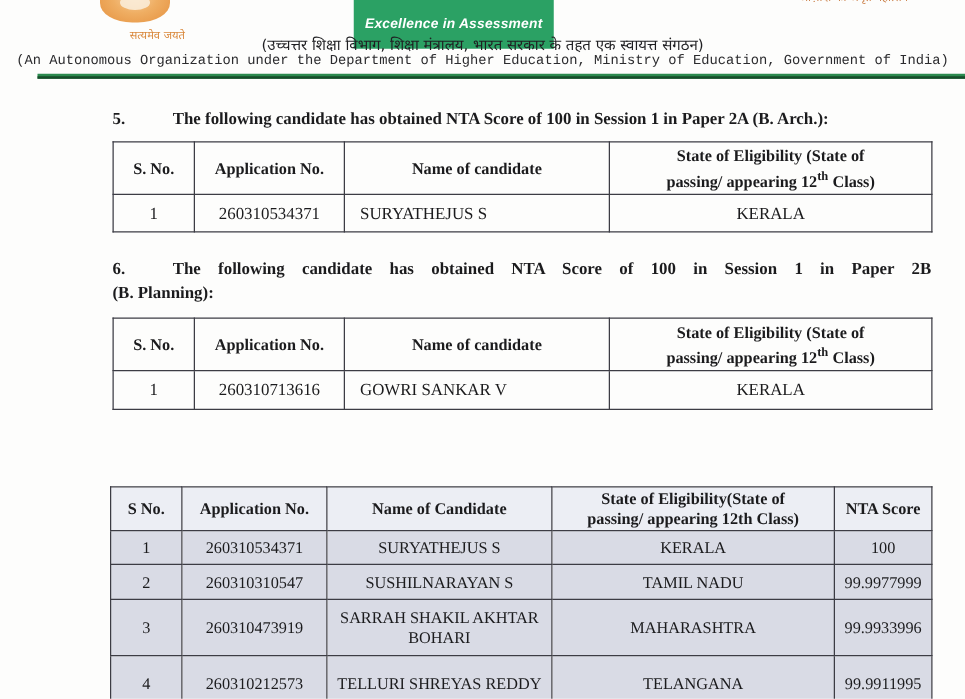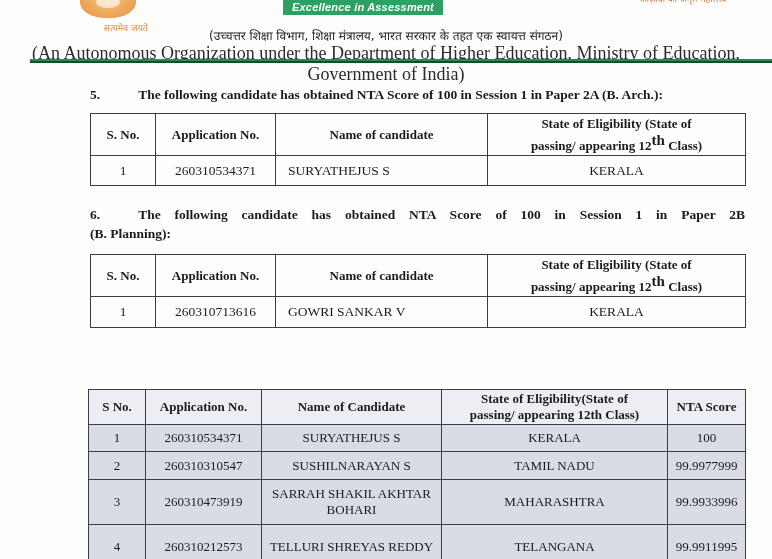--- a/index.html
+++ b/index.html
@@ -18,41 +18,41 @@
   .emblem-blob .inner{
     position:absolute;left:16px;top:12px;width:24px;height:12px;
     background:#faeedd;border-radius:50%;opacity:.85;
   }
   .emblem-caption{
     position:absolute;left:68px;top:21px;width:80px;text-align:right;
     font-size:9px;color:#d9883c;font-family:"DejaVu Sans", sans-serif;
   }
   .badge{
     position:absolute;left:283px;top:0;height:15px;line-height:15px;
-    background:var(--badge_green,#2ba164);color:#ffffff;padding:0 9px;
+    background:var(--badge_green,#2ba164);color:#ffffff;padding:12px 9px;
     font-family:"Liberation Sans", sans-serif;font-style:italic;font-weight:bold;
     font-size:11px;letter-spacing:.2px;
   }
   .amrit{position:absolute;right:14px;top:0;width:150px;text-align:center;}
   .amrit-small{
     height:5px;overflow:hidden;font-size:9px;line-height:9px;
     color:#c8793f;font-family:"DejaVu Sans", sans-serif;
   }
   .amrit-small span{display:block;margin-top:-5px;}
   .amrit-main{
     font-size:21px;line-height:24px;color:var(--amrit_orange,#dd8a5e);
     font-family:"DejaVu Sans", sans-serif;
   }
   .org-hi{
     position:absolute;top:27px;left:0;width:100%;text-align:center;
     font-size:12px;color:#1f1f22;font-family:"DejaVu Sans", sans-serif;
   }
   .org-en{
     position:absolute;top:43px;left:0;width:100%;text-align:center;
-    font-size:18px;color:#2b2b2e;font-family:Liberation Serif, serif;
+    font-size:11px;color:#2b2b2e;font-family:Liberation Mono, monospace;
   }
   .green-rule{
     position:absolute;top:59px;left:30px;right:0;height:2px;
     background:var(--green_rule,#2c8a4f);
     border-bottom:2px solid var(--green_rule_dark,#164c2a);
   }
 
   
   .sec{position:absolute;left:90px;width:655px;font-weight:bold;font-size:13.5px;line-height:19px;}
   .sec .num{display:inline;}
@@ -72,21 +72,21 @@
   #tableA .hrow,#tableB .hrow{height:42px;}
   #tableA .drow{height:30px;} #tableB .drow{height:31px;}
   .name-left{text-align:left;padding-left:12px;}
   #tableC{top:389px;left:88px;width:657px;}
   #tableC th{font-size:13px;line-height:16px;}
   #tableC td{font-size:13px;background:var(--row_tint,#d9dbe5);}
   #tableC th{background:#eceef4;}
   #tableC .hrow{height:34px;}
   #tableC .r0{height:27px;} #tableC .r1{height:28px;}
   #tableC .r2{height:45px;} #tableC .r3{height:45px;}
-  sup{font-size:15px;}
+  sup{font-size:10px;}
 </style>
 </head>
 <body>
 
 <div class="page">
 
   <div class="emblem-blob">
       <div class="inner"></div>
     </div>
   <div class="emblem-caption">सत्यमेव जयते</div>

